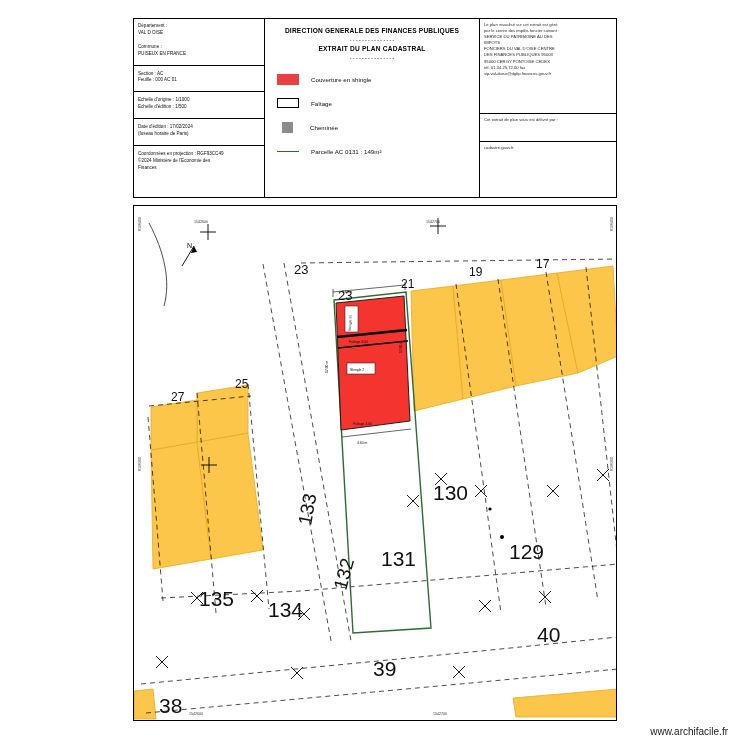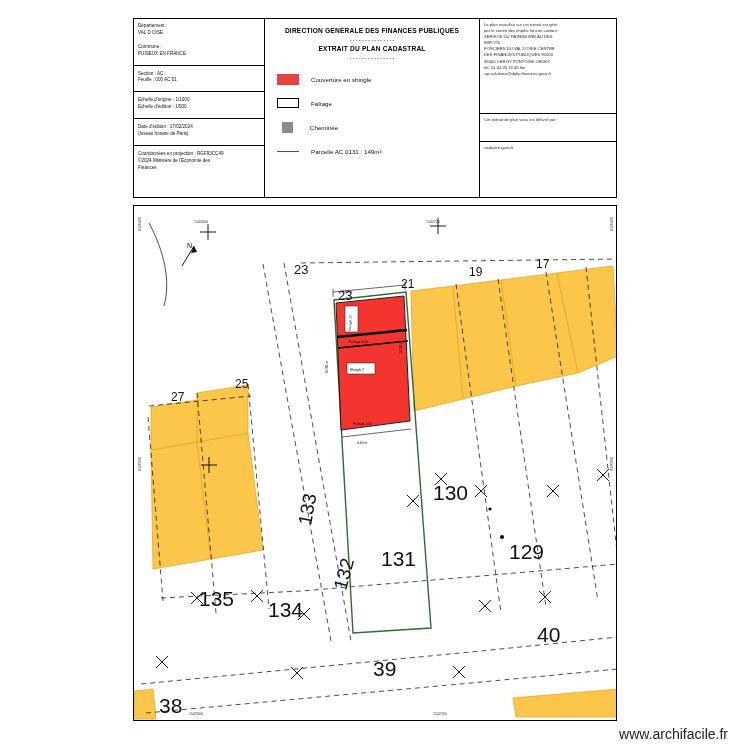--- a/index.html
+++ b/index.html
@@ -132,21 +132,21 @@
     border: 1.2px solid #000;
     box-sizing: border-box;
     overflow: hidden;
     background: #fff;
   }
   .mapsvg { position: absolute; left: 0; top: 0; }
 
   .footer {
     position: absolute;
     right: 22px; top: 726px;
-    font-size: 14px;
+    font-size: 10px;
     color: #222;
   }
 
   .parcel-num {
     font-family: "Liberation Sans", sans-serif;
     fill: #111;
   }
   .dim-label {
     font-size: 3.4px;
     fill: #111;

